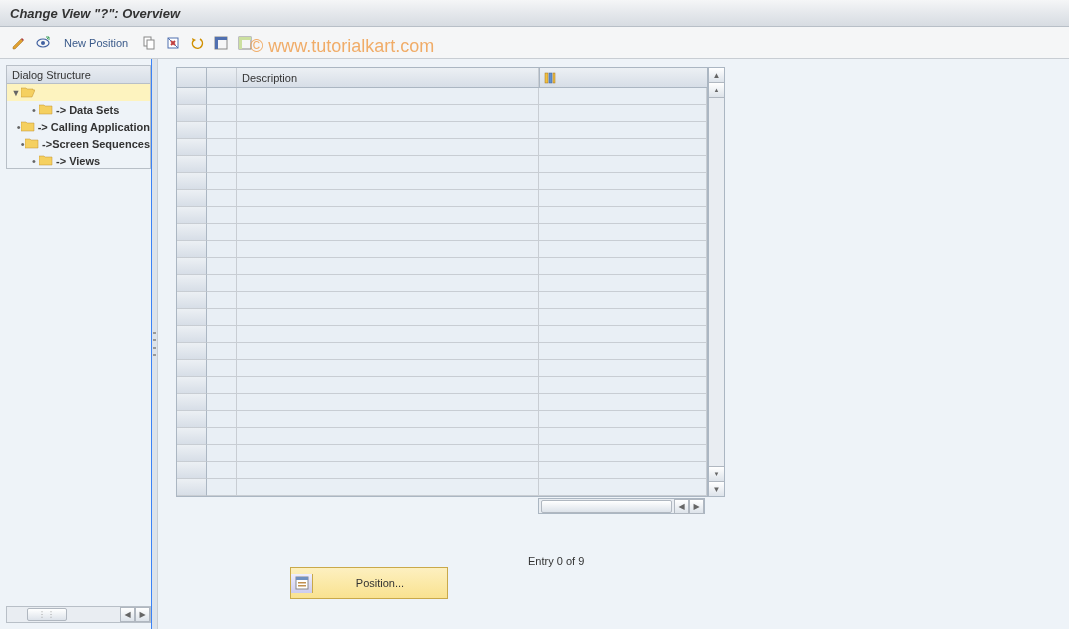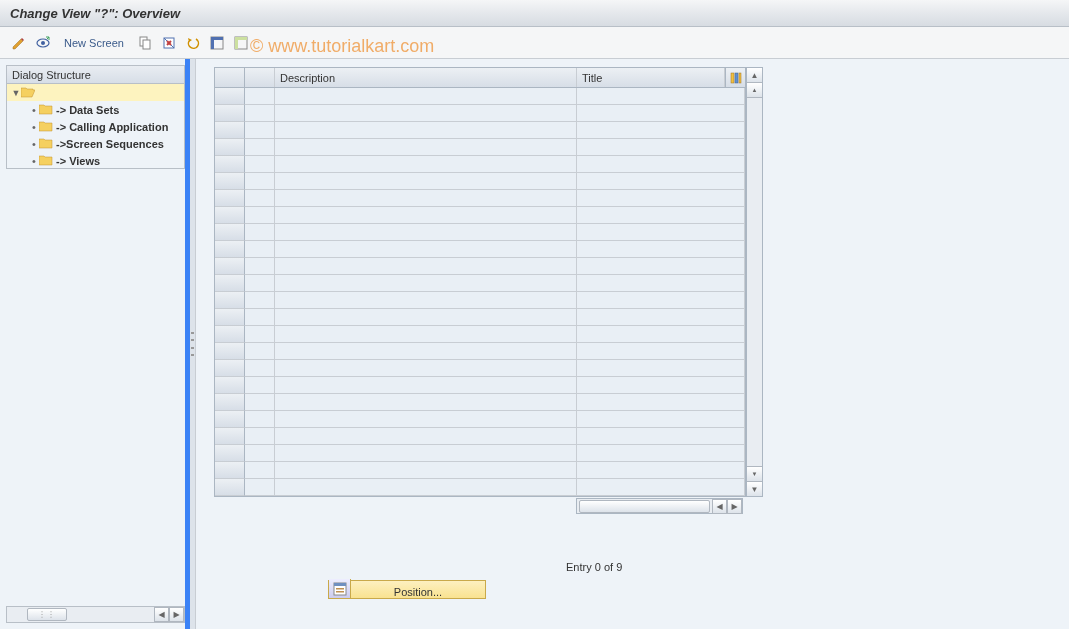--- a/index.html
+++ b/index.html
@@ -8,21 +8,21 @@
     .titlebar { height: 27px; background: linear-gradient(to bottom, #f5f6f7 0%, #e5e8ec 50%, #d7dce2 100%); border-bottom: 1px solid #b8bfc7; display: flex; align-items: center; padding-left: 10px; }
     .titlebar-text { font-weight: bold; font-style: italic; font-size: 13px; color: #333; }
     
     .toolbar { height: 32px; background: #f5f6f7; border-bottom: 1px solid #c8cdd3; display: flex; align-items: center; padding-left: 8px; gap: 2px; }
     .toolbar-icon { width: 22px; height: 22px; display: flex; align-items: center; justify-content: center; cursor: pointer; border: 1px solid transparent; border-radius: 2px; }
     .toolbar-text { color: #3a5a8a; cursor: pointer; padding: 0 8px; height: 22px; display: flex; align-items: center; }
     .watermark { position: absolute; top: 36px; left: 250px; font-size: 18px; color: #f0a050; opacity: 0.85; pointer-events: none; z-index: 100; }
     
     .main-area { display: flex; height: calc(100% - 59px); background: #eef3f8; position: relative; }
     
-    .sidebar { width: 190px; background: #eef3f8; border-right: 5px solid #3b82f6; display: flex; flex-direction: column; position: relative; padding: 6px 0 0 6px; }
+    .sidebar { width: 152px; background: #eef3f8; border-right: 1px solid #3b82f6; display: flex; flex-direction: column; position: relative; padding: 6px 0 0 6px; }
     .sidebar-header { background: linear-gradient(to bottom, #e9edf2, #d7dee7); border: 1px solid #b8bfc7; height: 19px; display: flex; align-items: center; padding-left: 5px; color: #333; }
     .tree-root { border: 1px solid #b8bfc7; border-top: none; background: #eef3f8; flex: 0 0 auto; height: 85px; overflow: hidden; }
     .tree-row { height: 17px; display: flex; align-items: center; padding-left: 4px; cursor: pointer; white-space: nowrap; }
     .tree-row.selected { background: #fdf3bf; }
     .tree-indent { display: inline-block; width: 18px; }
     .tree-toggle { width: 10px; display: inline-block; text-align: center; color: #666; font-size: 9px; }
     .tree-bullet { width: 10px; display: inline-block; text-align: center; color: #666; }
     .folder-icon { width: 14px; height: 11px; display: inline-block; margin-right: 3px; vertical-align: middle; }
     .tree-label { color: #333; font-weight: bold; }
     .sidebar-spacer { flex: 1; }
@@ -58,21 +58,21 @@
     
     .grid-hscroll-row { display: flex; height: 17px; margin-top: 0; border-top: 1px solid transparent;}
     .grid-hscroll-spacer { width: 30px; border:1px solid #abb6c2; border-top:none; background: linear-gradient(to bottom, #ecf0f4, #d7dee7); visibility:hidden;}
     .grid-hscroll-spacer2 {width:332px; border-bottom:1px solid transparent;}
     .grid-hscroll-area { width: 167px; border: 1px solid #abb6c2; border-top:1px solid #abb6c2; background: #e9edf2; display: flex; }
     .grid-hscroll-dead { width: 17px; border: 1px solid #abb6c2; border-top:none; border-left:none; background: linear-gradient(to bottom, #ecf0f4, #d7dee7); visibility:hidden;}
     .grid-hscroll-track { flex: 1; position: relative; }
     .grid-hscroll-thumb { position: absolute; left: 2px; top: 1px; right: 2px; height: 13px; background: linear-gradient(to bottom, #fff, #dde3ea); border: 1px solid #b0b7c0; border-radius: 2px; }
     
     .position-row { display: flex; align-items: center; margin-top: auto; margin-bottom: 30px; padding-left: 114px; gap: 80px; }
-    .position-btn { width: 158px; height: 19px; background: linear-gradient(to bottom, #fdf0c0, #f9e290); border: 1px solid #c9a94a; display: flex; align-items: flex-end; cursor: pointer; margin-top: 45px; }
+    .position-btn { width: 158px; height: 32px; background: linear-gradient(to bottom, #fdf0c0, #f9e290); border: 1px solid #c9a94a; display: flex; align-items: center; cursor: pointer; margin-top: 45px; }
     .position-btn-icon { width: 22px; height: 19px; background: linear-gradient(to bottom,#eef,#cce); border-right: 1px solid #c9a94a; display:flex; align-items:center; justify-content:center;}
     .position-btn-text { flex: 1; text-align: center; color: #333; }
     .entry-text { color: #333; }
   </style>
 </head>
 <body>
 
 <div class="titlebar">
   <span class="titlebar-text">Change View "?": Overview</span>
 </div>
@@ -84,21 +84,21 @@
         <path d="M11 3 L13 5 L12 6 L10 4 Z" fill="#b04040"></path>
       </svg>
   </div>
   <div class="toolbar-icon">
     <svg width="16" height="16" viewBox="0 0 16 16">
         <ellipse cx="8" cy="8" rx="6" ry="4" fill="none" stroke="#4060a0" stroke-width="1.2"></ellipse>
         <circle cx="8" cy="8" r="2" fill="#4060a0"></circle>
         <path d="M12 4 L14 2 M14 2 L14 5 M14 2 L11 2" stroke="#40a060" stroke-width="1" fill="none"></path>
       </svg>
   </div>
-  <span class="toolbar-text">New Screen</span>
+  <span class="toolbar-text">New Position</span>
   <div class="toolbar-icon">
     <svg width="16" height="16" viewBox="0 0 16 16">
         <rect x="3" y="2" width="7" height="9" fill="#fff" stroke="#888"></rect>
         <rect x="6" y="5" width="7" height="9" fill="#fff" stroke="#888"></rect>
       </svg>
   </div>
   <div class="toolbar-icon">
     <svg width="16" height="16" viewBox="0 0 16 16">
         <rect x="3" y="3" width="10" height="10" fill="#fff" stroke="#5070b0"></rect>
         <line x1="3" y1="3" x2="13" y2="13" stroke="#5070b0"></line>
@@ -193,21 +193,20 @@
     </div>
   </div>
 
   <div class="content">
     <div class="grid-wrapper">
       <div class="grid-main">
         <div class="grid-header-row">
           <div class="grid-corner"></div>
           <div class="grid-header-cell col-first"></div>
           <div class="grid-header-cell col-desc">Description</div>
-          <div class="grid-header-cell col-title">Title</div>
           <div class="grid-config">
               <svg width="12" height="12" viewBox="0 0 12 12">
                 <rect x="1" y="1" width="3" height="10" fill="#f0c040" stroke="#a07020" stroke-width="0.5"></rect>
                 <rect x="5" y="1" width="3" height="10" fill="#6090d0" stroke="#406090" stroke-width="0.5"></rect>
                 <rect x="9" y="1" width="2" height="10" fill="#f0c040" stroke="#a07020" stroke-width="0.5"></rect>
               </svg>
             </div>
         </div>
         <div class="grid-body">
 

